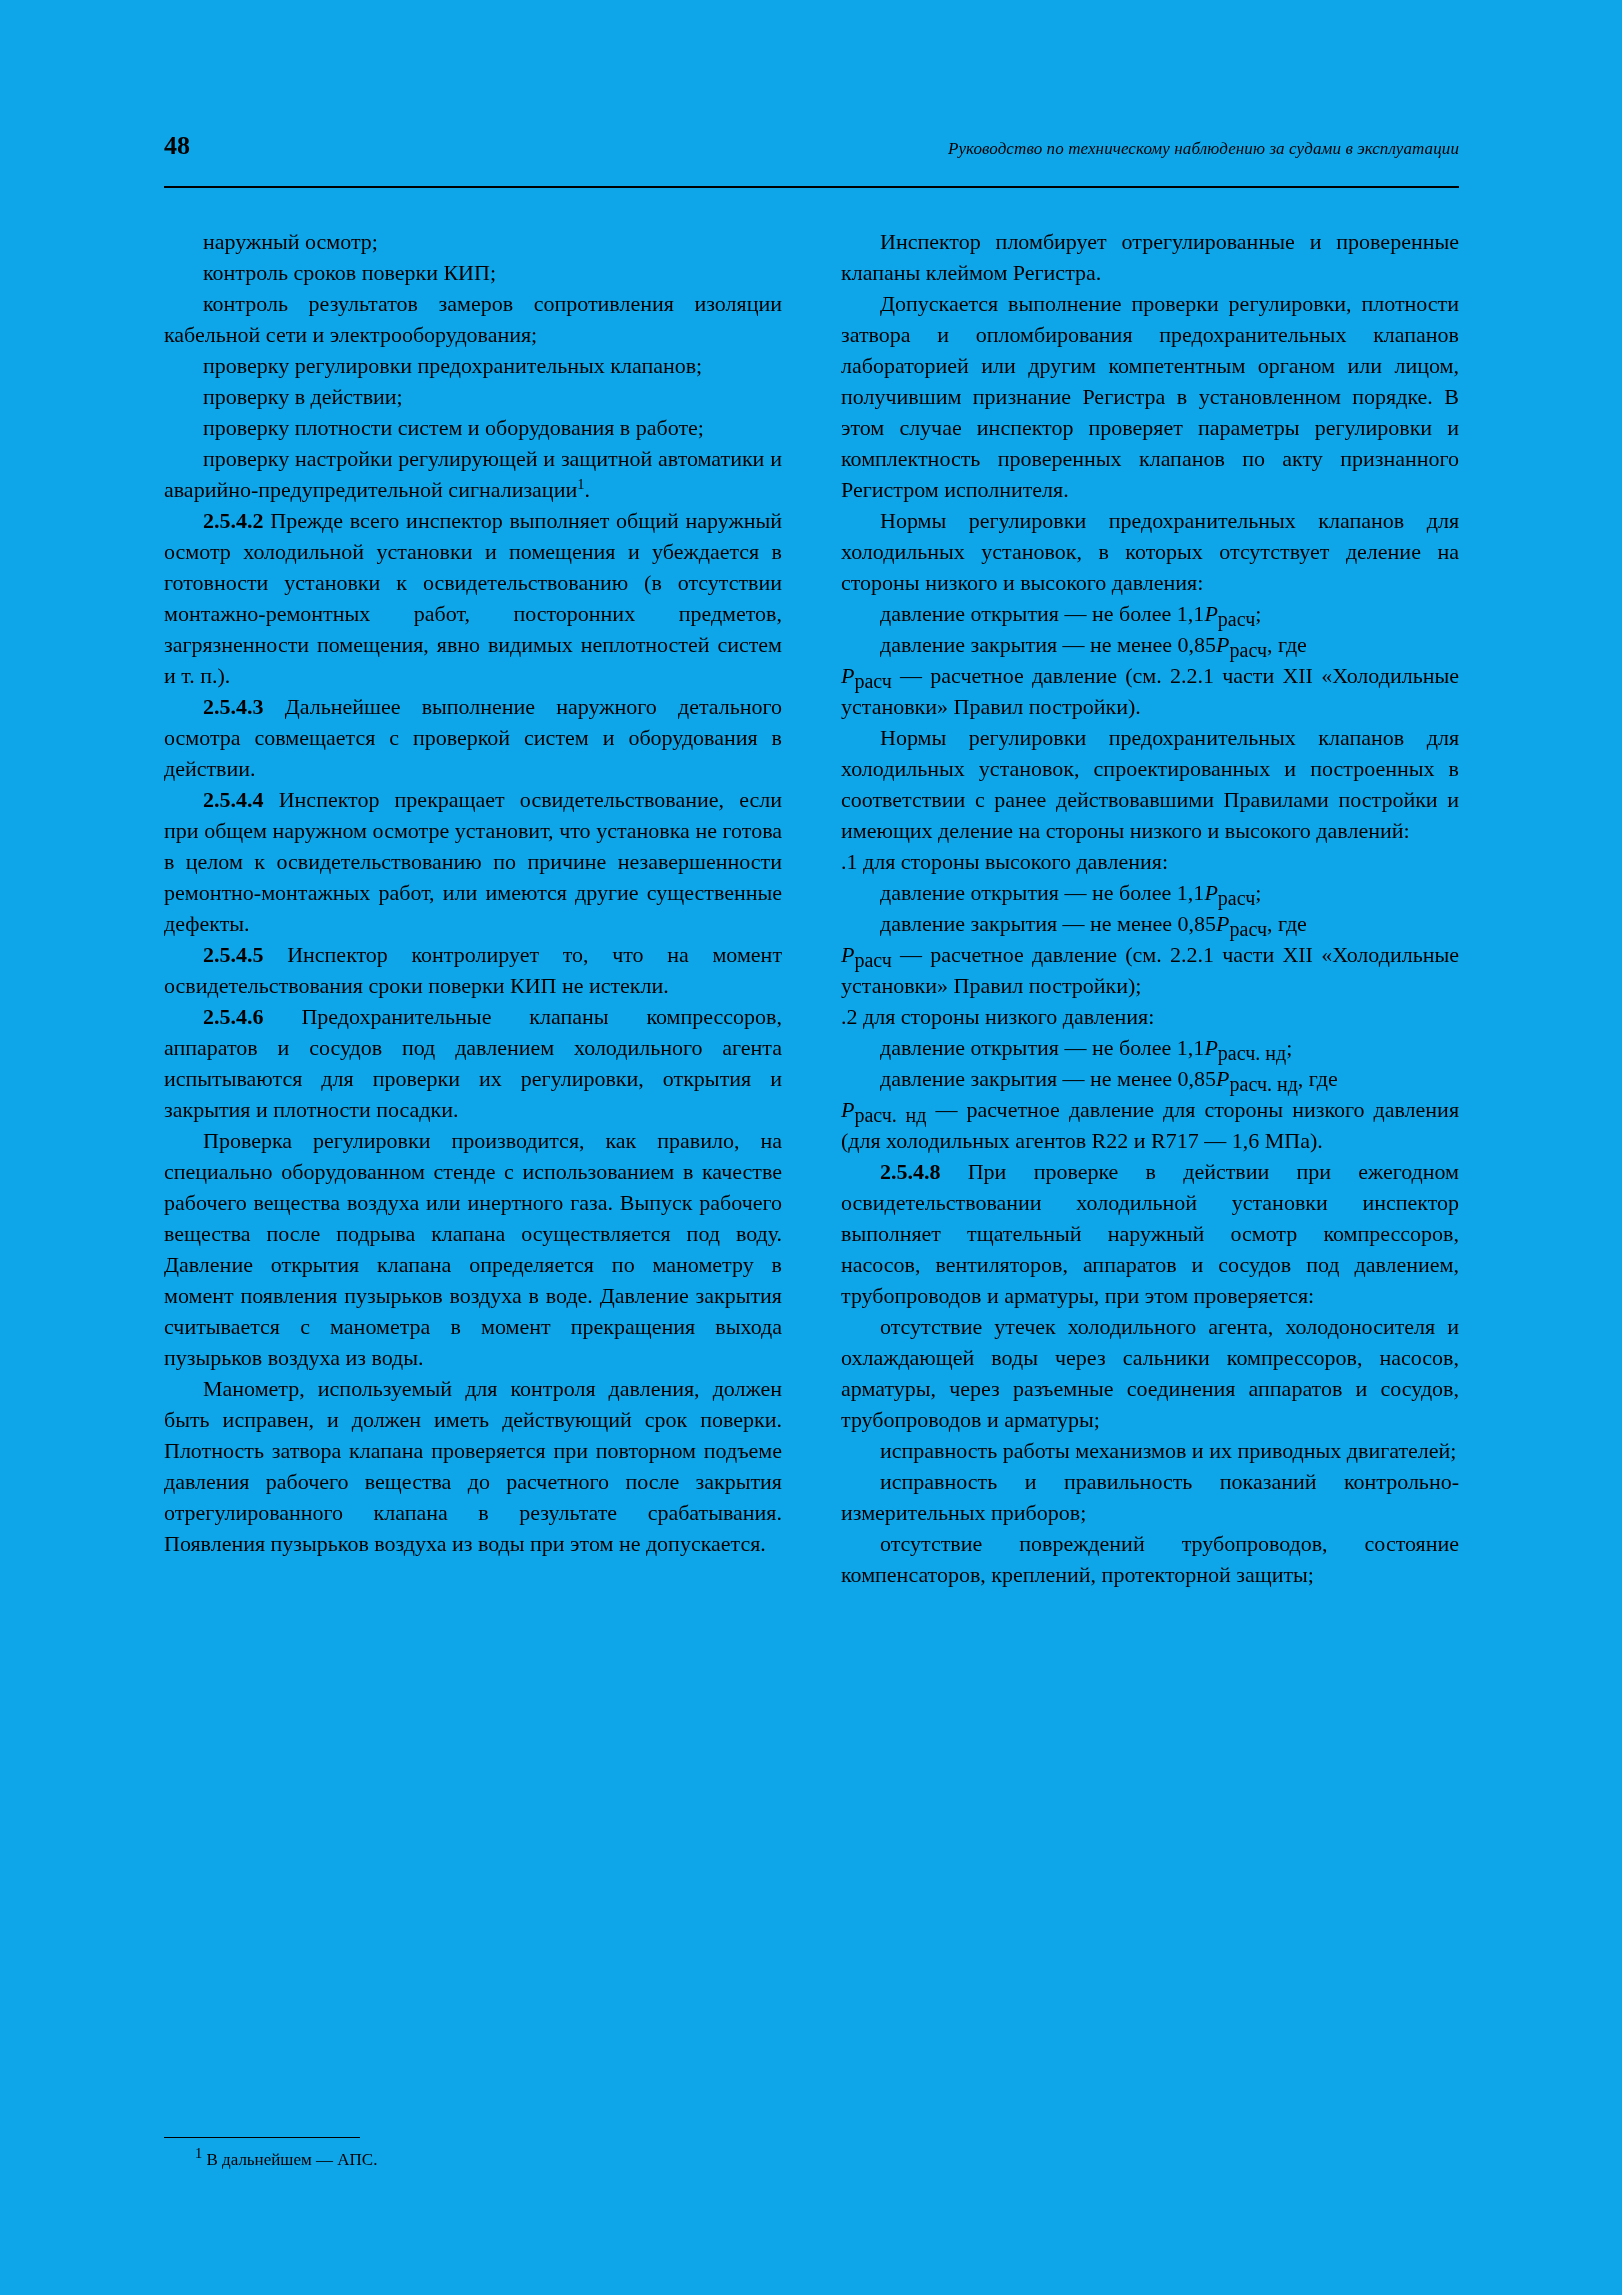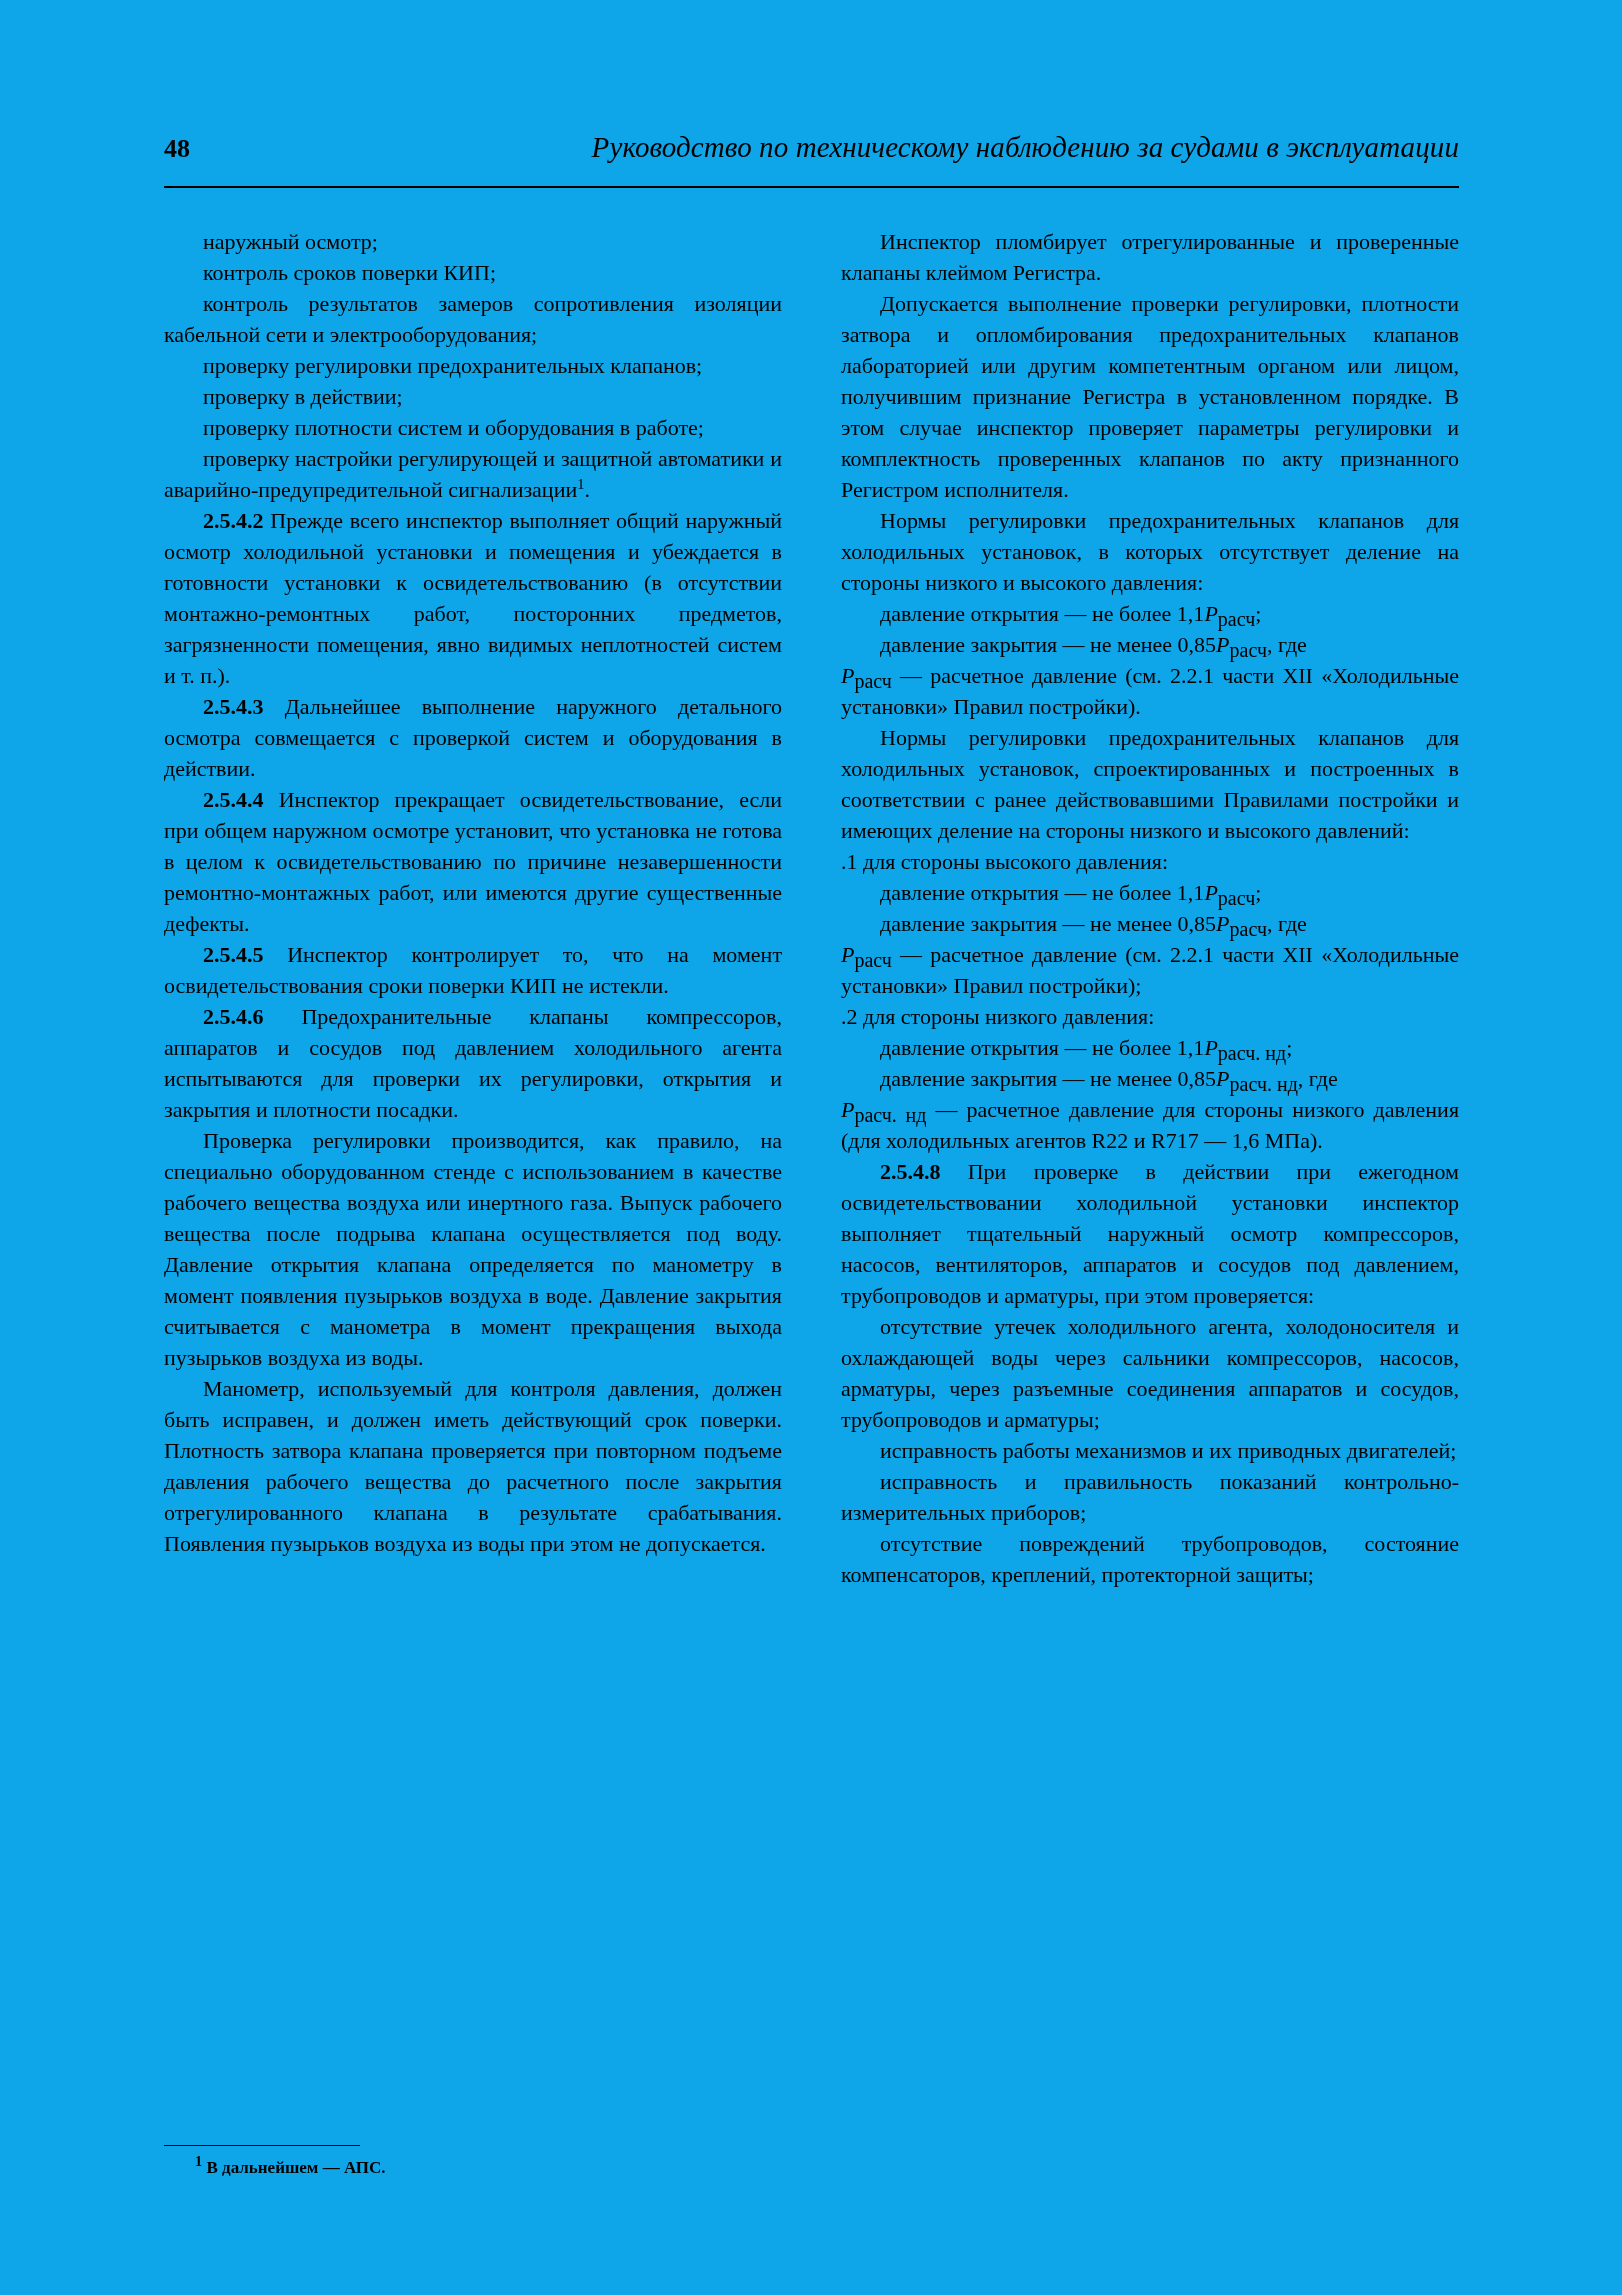--- a/index.html
+++ b/index.html
@@ -27,21 +27,21 @@
     justify-content: space-between;
     border-bottom: 2px solid #000;
     padding-bottom: 9.2px;
   }
   .folio {
     font-size: 26px;
     font-weight: bold;
     font-family: "Liberation Serif", serif;
   }
   .running-title {
-    font-size: 29px;
+    font-size: 17px;
     font-style: italic;
     font-family: "Liberation Serif", serif;
     letter-spacing: 0.1px;
   }
   .columns {
     position: absolute;
     top: 226px;
     left: 164px;
     right: 164px;
     bottom: 111px;
@@ -69,23 +69,22 @@
   }
   .ital { font-style: italic; }
   .sub {
     font-size: 20px;
     vertical-align: sub;
     line-height: 0;
   }
   .footnote-wrap {
     position: absolute;
     left: 0;
-    bottom: 4px;
+    bottom: 12px;
     width: 618px;
-    font-weight: bold;
   }
   .footnote-rule {
     width: 196px;
     height: 1.3px;
     background: #000;
     margin-bottom: 10.5px;
   }
   .footnote {
     font-size: 17px;
     line-height: 23.6px;

